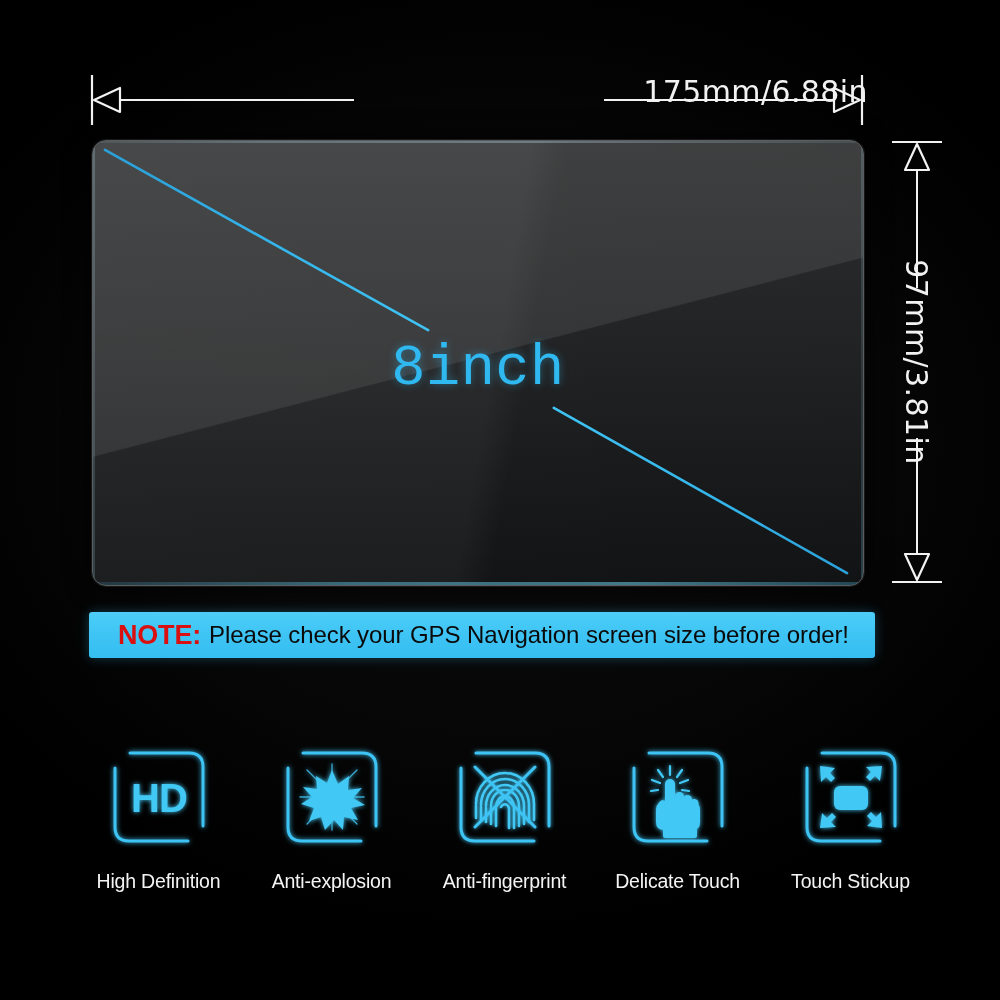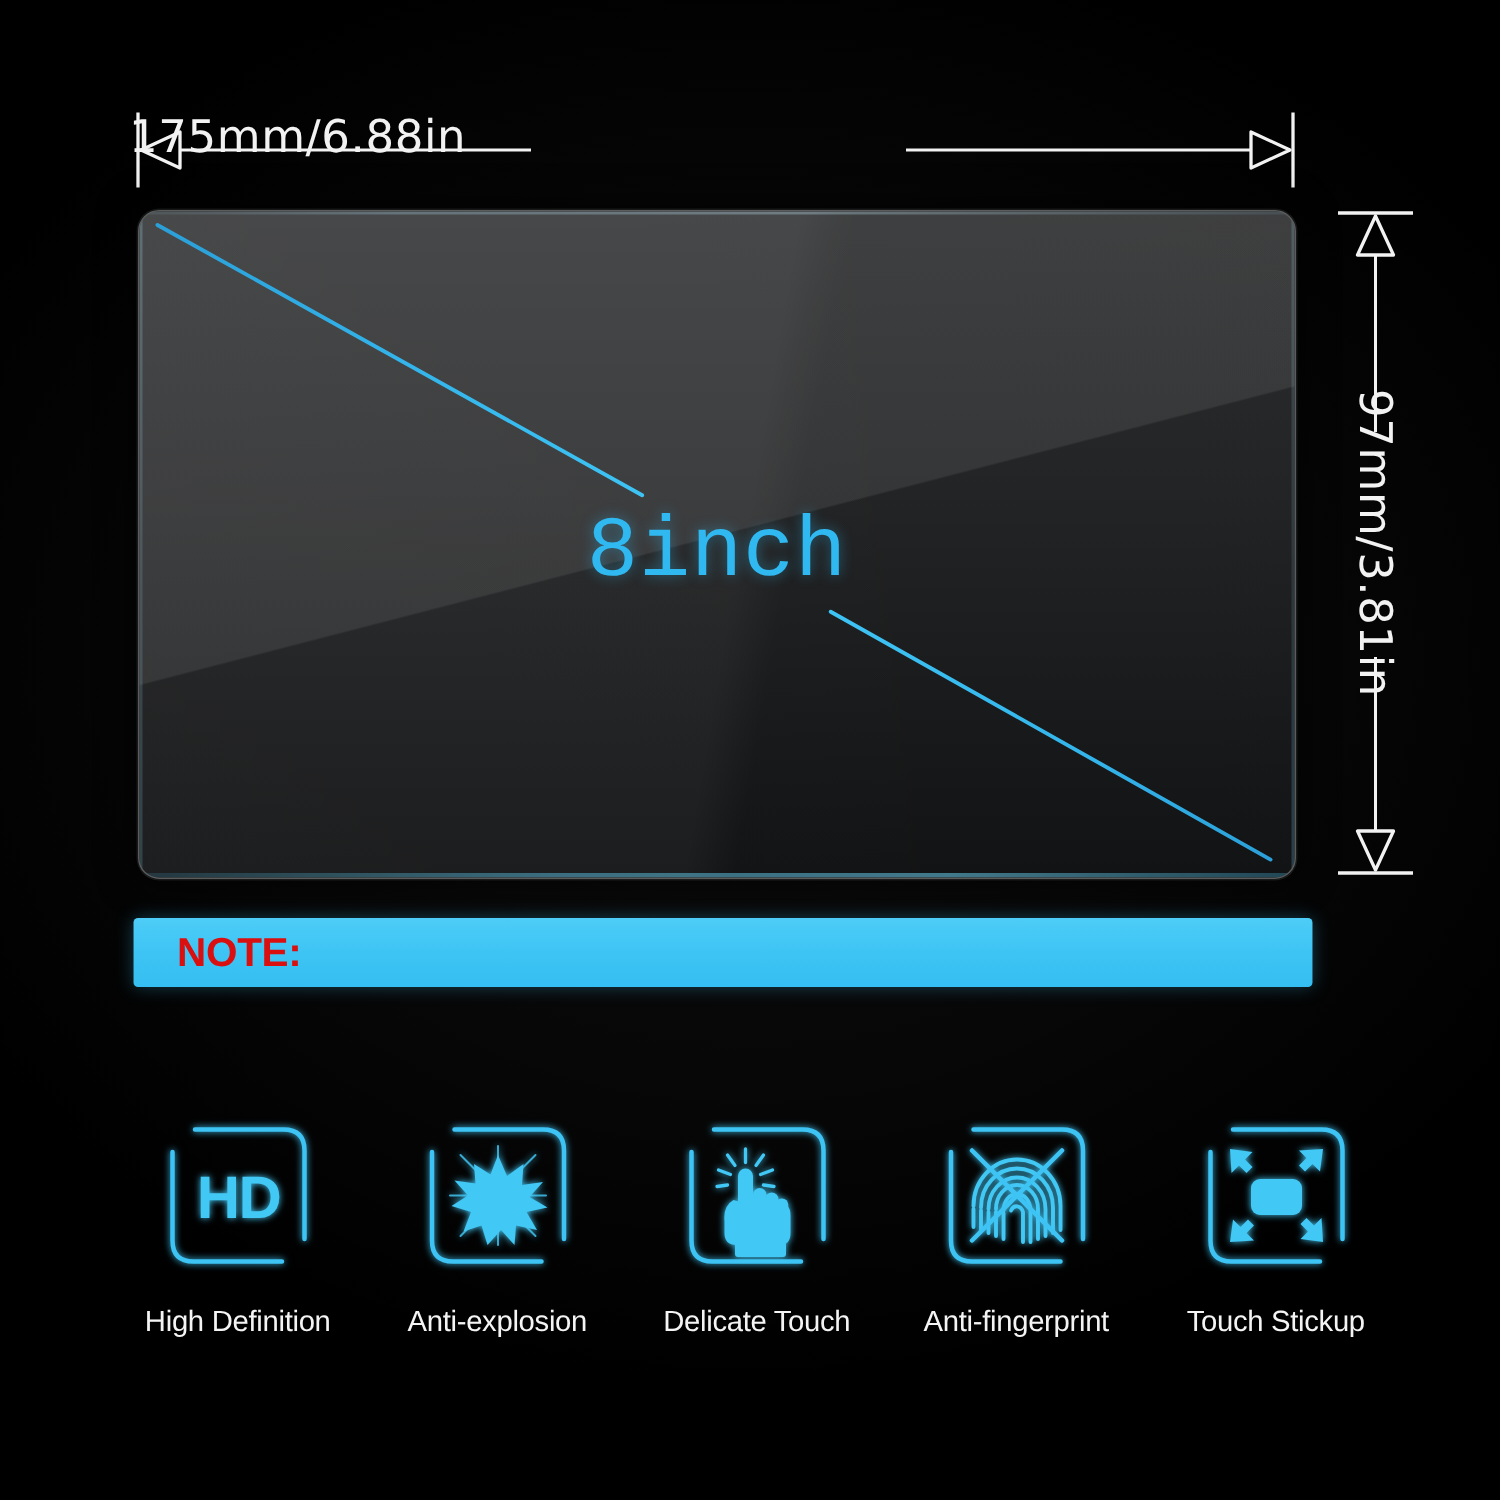--- a/index.html
+++ b/index.html
@@ -32,21 +32,21 @@
     left: 86px;
     top: 72px;
     width: 782px;
     height: 56px;
   }
   .dim-label-h {
     position: absolute;
     left: 0;
     top: 0;
     width: 782px;
-    text-align: left;
+    text-align: right;
     color: #f2f2f2;
     font-size: 30px;
     font-family: "DejaVu Sans", sans-serif;
     letter-spacing: 0.4px;
     line-height: 40px;
     white-space: nowrap;
   }
 
   
   #height-dim {
@@ -301,20 +301,21 @@
     <div class="glass-bevel-top"></div>
     <div class="glass-bevel-left"></div>
     <div class="glass-bevel-right"></div>
     <div class="glass-bevel-bottom"></div>
 
     <div class="glass-size-label">8inch</div>
   </div>
 
   <div id="note-banner">
     <span class="note-tag">NOTE:</span>
+    <span class="note-text">Please check your GPS Navigation screen size before order!</span>
   </div>
 
   <div id="features">
 
     <div class="feature">
       <div class="feature-icon-box">
         <svg viewBox="0 0 98 98">
           <defs>
             <filter id="gl1" x="-60%" y="-60%" width="220%" height="220%">
               <feGaussianBlur stdDeviation="2.6" result="b"></feGaussianBlur>
@@ -364,20 +365,59 @@
                     33,28 44,35"></polygon>
         </svg>
       </div>
       <div class="feature-label">Anti-explosion</div>
     </div>
 
     <div class="feature">
       <div class="feature-icon-box">
         <svg viewBox="0 0 98 98">
           <defs>
+            <filter id="gl4" x="-60%" y="-60%" width="220%" height="220%">
+              <feGaussianBlur stdDeviation="2.2" result="b"></feGaussianBlur>
+              <feMerge>
+                  <feMergeNode in="b"></feMergeNode>
+                  <feMergeNode in="SourceGraphic"></feMergeNode>
+                </feMerge>
+            </filter>
+          </defs>
+          <path d="M 20 5 L 79 5 Q 93 5 93 19 L 93 78
+                   M 78 93 L 19 93 Q 5 93 5 79 L 5 20" fill="none" stroke="#3ec4f4" stroke-width="3" stroke-linecap="round" filter="url(#gl4)"></path>
+
+          <g fill="none" stroke="#42c8f5" stroke-linecap="round" filter="url(#gl4)">
+            <path d="M 20 56 A 29 31 0 0 1 78 56 L 78 72" stroke-width="2.6"></path>
+            <path d="M 25 57 A 24 26 0 0 1 73 57 L 73 74" stroke-width="2.6"></path>
+            <path d="M 30 58 A 19 21 0 0 1 68 58 L 68 76" stroke-width="2.6"></path>
+            <path d="M 35 58 A 14 16 0 0 1 63 58 L 63 78" stroke-width="2.6"></path>
+            <path d="M 40 59 A 9 11 0 0 1 58 59 L 58 80" stroke-width="2.6"></path>
+            <path d="M 45 59 A 4.5 6 0 0 1 53 60 L 53 80" stroke-width="2.6"></path>
+
+            <path d="M 20 58 L 20 70" stroke-width="2.6"></path>
+            <path d="M 25 59 L 25 72" stroke-width="2.6"></path>
+            <path d="M 30 60 L 30 74" stroke-width="2.6"></path>
+            <path d="M 35 60 L 35 76" stroke-width="2.6"></path>
+            <path d="M 40 61 L 40 78" stroke-width="2.6"></path>
+          </g>
+
+          <g stroke="#3ec4f4" stroke-width="3" stroke-linecap="round" filter="url(#gl4)">
+            <line x1="19" y1="19" x2="79" y2="79"></line>
+            <line x1="79" y1="19" x2="19" y2="79"></line>
+          </g>
+        </svg>
+      </div>
+      <div class="feature-label">Anti-fingerprint</div>
+    </div>
+
+    <div class="feature">
+      <div class="feature-icon-box">
+        <svg viewBox="0 0 98 98">
+          <defs>
             <filter id="gl3" x="-60%" y="-60%" width="220%" height="220%">
               <feGaussianBlur stdDeviation="2.4" result="b"></feGaussianBlur>
               <feMerge>
                   <feMergeNode in="b"></feMergeNode>
                   <feMergeNode in="SourceGraphic"></feMergeNode>
                 </feMerge>
             </filter>
           </defs>
           <path d="M 20 5 L 79 5 Q 93 5 93 19 L 93 78
                    M 78 93 L 19 93 Q 5 93 5 79 L 5 20" fill="none" stroke="#3ec4f4" stroke-width="3" stroke-linecap="round" filter="url(#gl3)"></path>
@@ -408,59 +448,20 @@
                      Q 71 82 71 74
                      L 71 62
                      Q 71 54 63 54
                      L 40 54 Z"></path>
 
             <rect x="34" y="80" width="34" height="10" rx="2"></rect>
           </g>
         </svg>
       </div>
       <div class="feature-label">Delicate Touch</div>
-    </div>
-
-    <div class="feature">
-      <div class="feature-icon-box">
-        <svg viewBox="0 0 98 98">
-          <defs>
-            <filter id="gl4" x="-60%" y="-60%" width="220%" height="220%">
-              <feGaussianBlur stdDeviation="2.2" result="b"></feGaussianBlur>
-              <feMerge>
-                  <feMergeNode in="b"></feMergeNode>
-                  <feMergeNode in="SourceGraphic"></feMergeNode>
-                </feMerge>
-            </filter>
-          </defs>
-          <path d="M 20 5 L 79 5 Q 93 5 93 19 L 93 78
-                   M 78 93 L 19 93 Q 5 93 5 79 L 5 20" fill="none" stroke="#3ec4f4" stroke-width="3" stroke-linecap="round" filter="url(#gl4)"></path>
-
-          <g fill="none" stroke="#42c8f5" stroke-linecap="round" filter="url(#gl4)">
-            <path d="M 20 56 A 29 31 0 0 1 78 56 L 78 72" stroke-width="2.6"></path>
-            <path d="M 25 57 A 24 26 0 0 1 73 57 L 73 74" stroke-width="2.6"></path>
-            <path d="M 30 58 A 19 21 0 0 1 68 58 L 68 76" stroke-width="2.6"></path>
-            <path d="M 35 58 A 14 16 0 0 1 63 58 L 63 78" stroke-width="2.6"></path>
-            <path d="M 40 59 A 9 11 0 0 1 58 59 L 58 80" stroke-width="2.6"></path>
-            <path d="M 45 59 A 4.5 6 0 0 1 53 60 L 53 80" stroke-width="2.6"></path>
-
-            <path d="M 20 58 L 20 70" stroke-width="2.6"></path>
-            <path d="M 25 59 L 25 72" stroke-width="2.6"></path>
-            <path d="M 30 60 L 30 74" stroke-width="2.6"></path>
-            <path d="M 35 60 L 35 76" stroke-width="2.6"></path>
-            <path d="M 40 61 L 40 78" stroke-width="2.6"></path>
-          </g>
-
-          <g stroke="#3ec4f4" stroke-width="3" stroke-linecap="round" filter="url(#gl4)">
-            <line x1="19" y1="19" x2="79" y2="79"></line>
-            <line x1="79" y1="19" x2="19" y2="79"></line>
-          </g>
-        </svg>
-      </div>
-      <div class="feature-label">Anti-fingerprint</div>
     </div>
 
     <div class="feature">
       <div class="feature-icon-box">
         <svg viewBox="0 0 98 98">
           <defs>
             <filter id="gl5" x="-60%" y="-60%" width="220%" height="220%">
               <feGaussianBlur stdDeviation="2.4" result="b"></feGaussianBlur>
               <feMerge>
                   <feMergeNode in="b"></feMergeNode>

